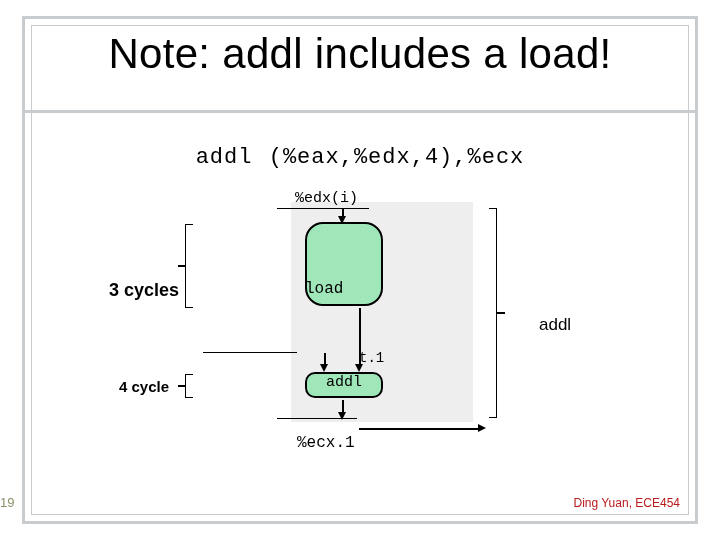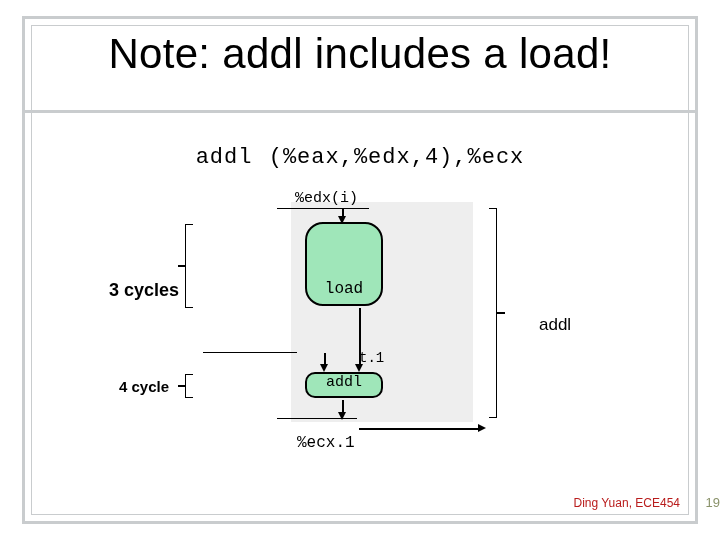--- a/index.html
+++ b/index.html
@@ -61,21 +61,21 @@
   .load-box {
     position: absolute;
     left: 296px; top: 32px; width: 78px; height: 84px;
     background: #9fe6b9;
     border: 2px solid #000;
     border-radius: 18px;
   }
   .load-label {
     position: absolute;
     left: 296px; top: 90px; width: 78px;
-    text-align: center;
+    text-align: left;
     font-family: "Courier New", monospace;
     font-size: 16px;
   }
 
   
   .addl-box {
     position: absolute;
     left: 296px; top: 182px; width: 78px; height: 26px;
     background: #9fe6b9;
     border: 2px solid #000;
@@ -192,21 +192,21 @@
     position: absolute; height: 1.5px; background: #000; width: 8px;
   }
   .tick-r {
     position: absolute; height: 1.5px; background: #000; width: 8px;
   }
 
   
   .pagenum {
     position: absolute;
     left: 0; right: 0; bottom: 30px;
-    text-align: right;
+    text-align: left;
     font-size: 13px;
     color: #8a926a;
   }
   .credit {
     position: absolute;
     right: 40px; bottom: 30px;
     font-size: 12px;
     color: #b91c1c;
   }
 </style>

